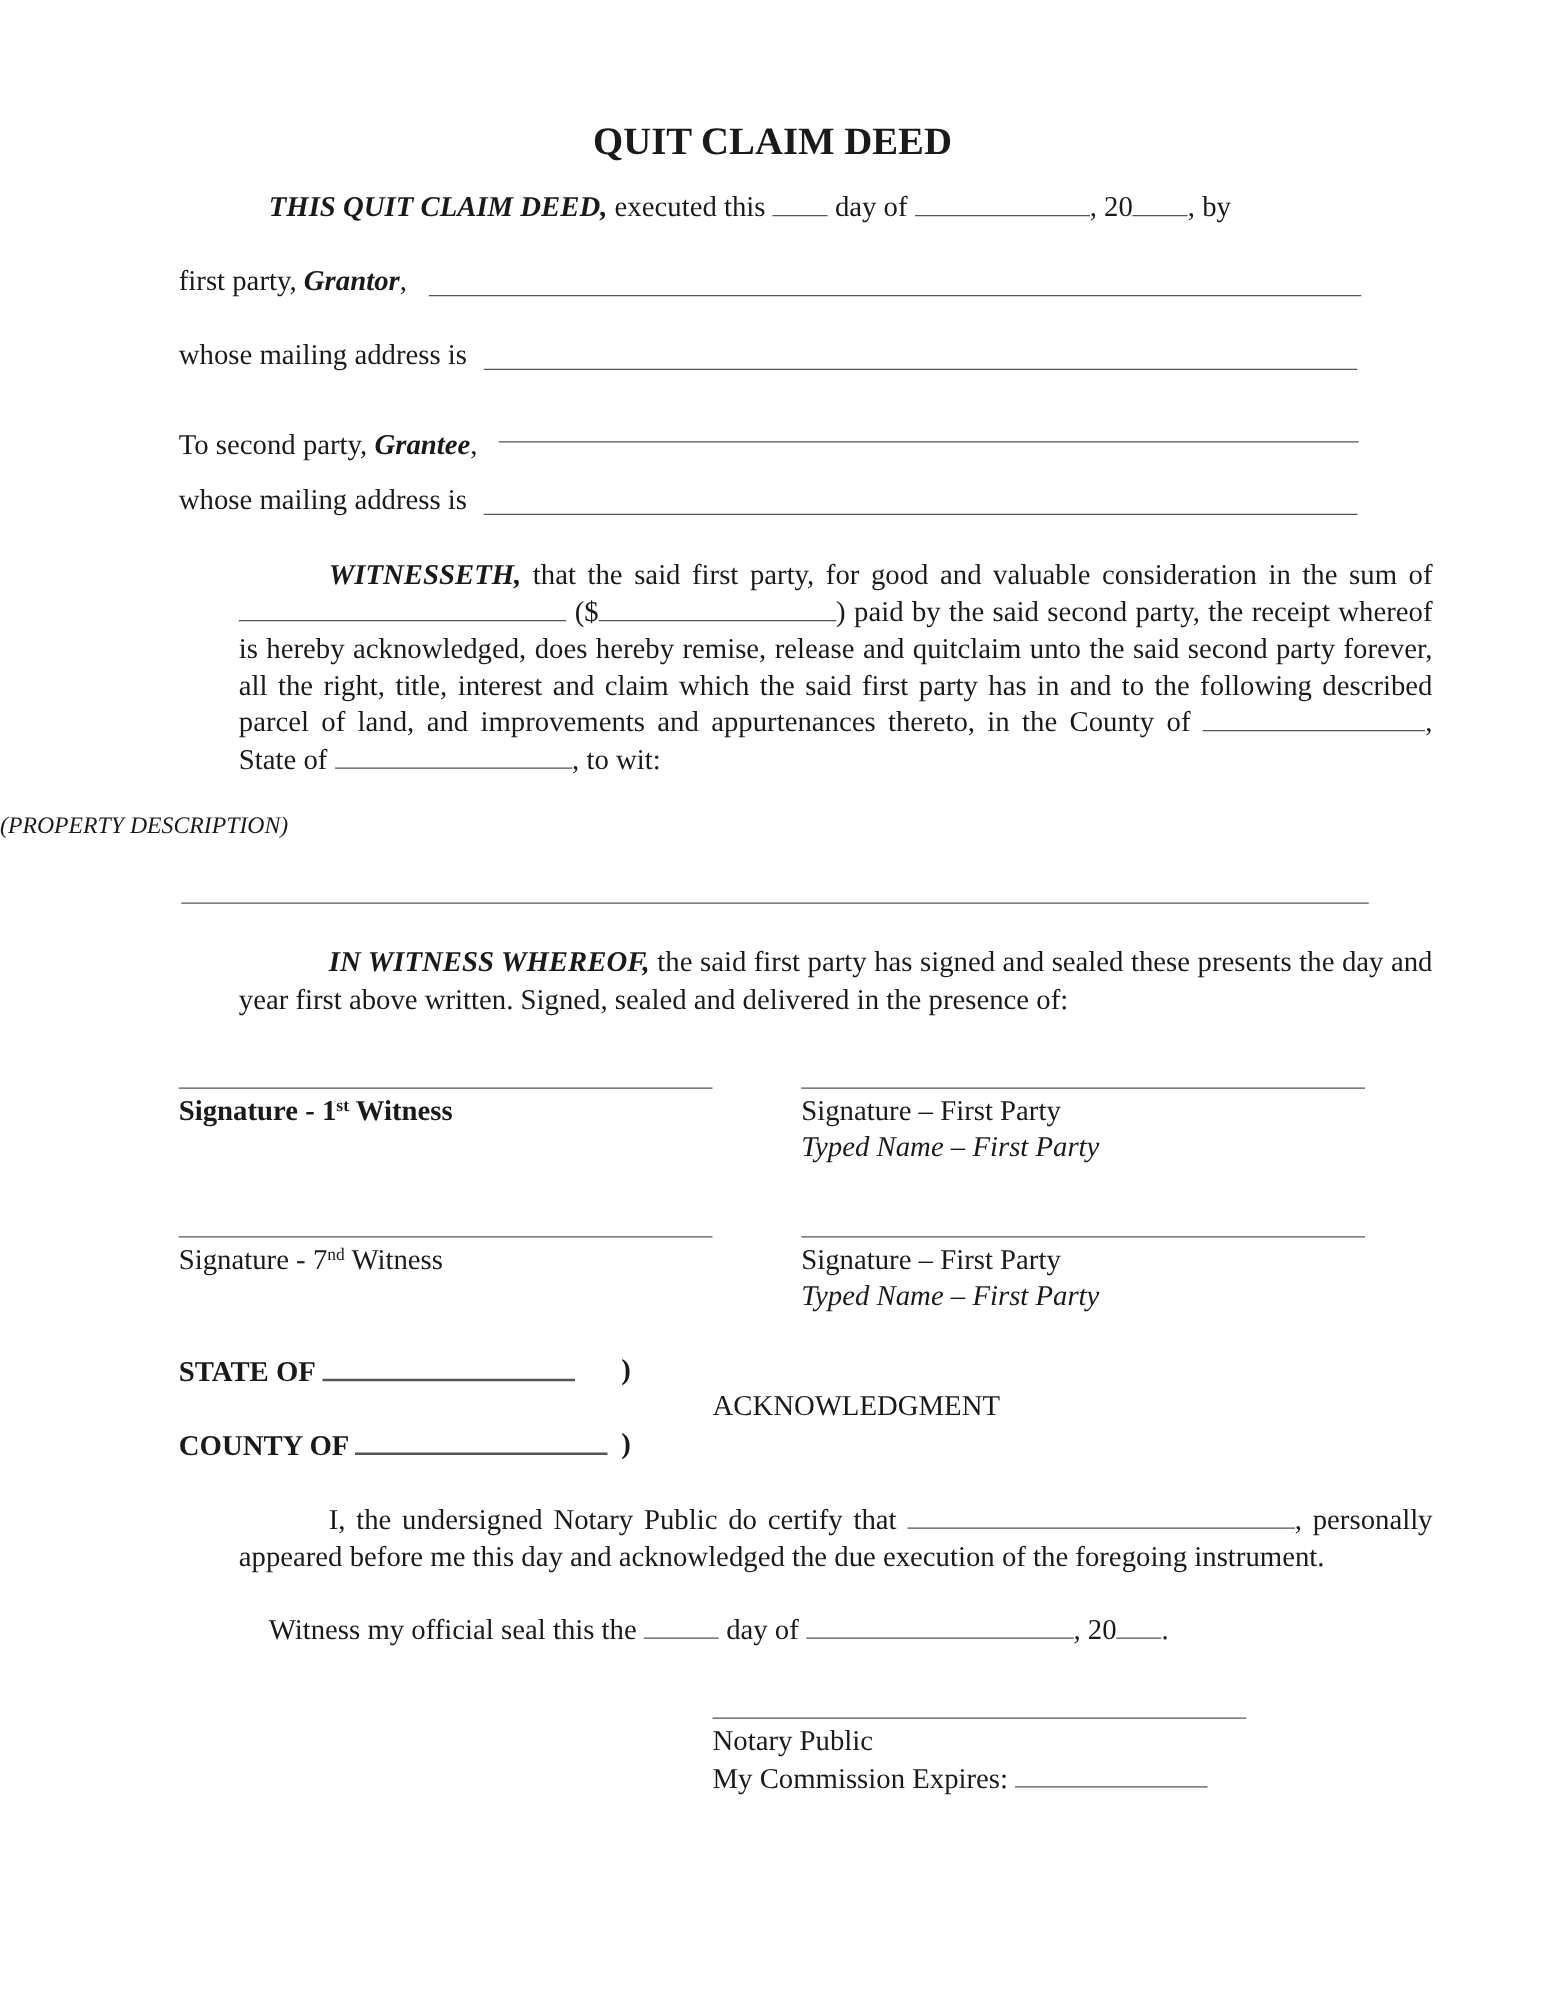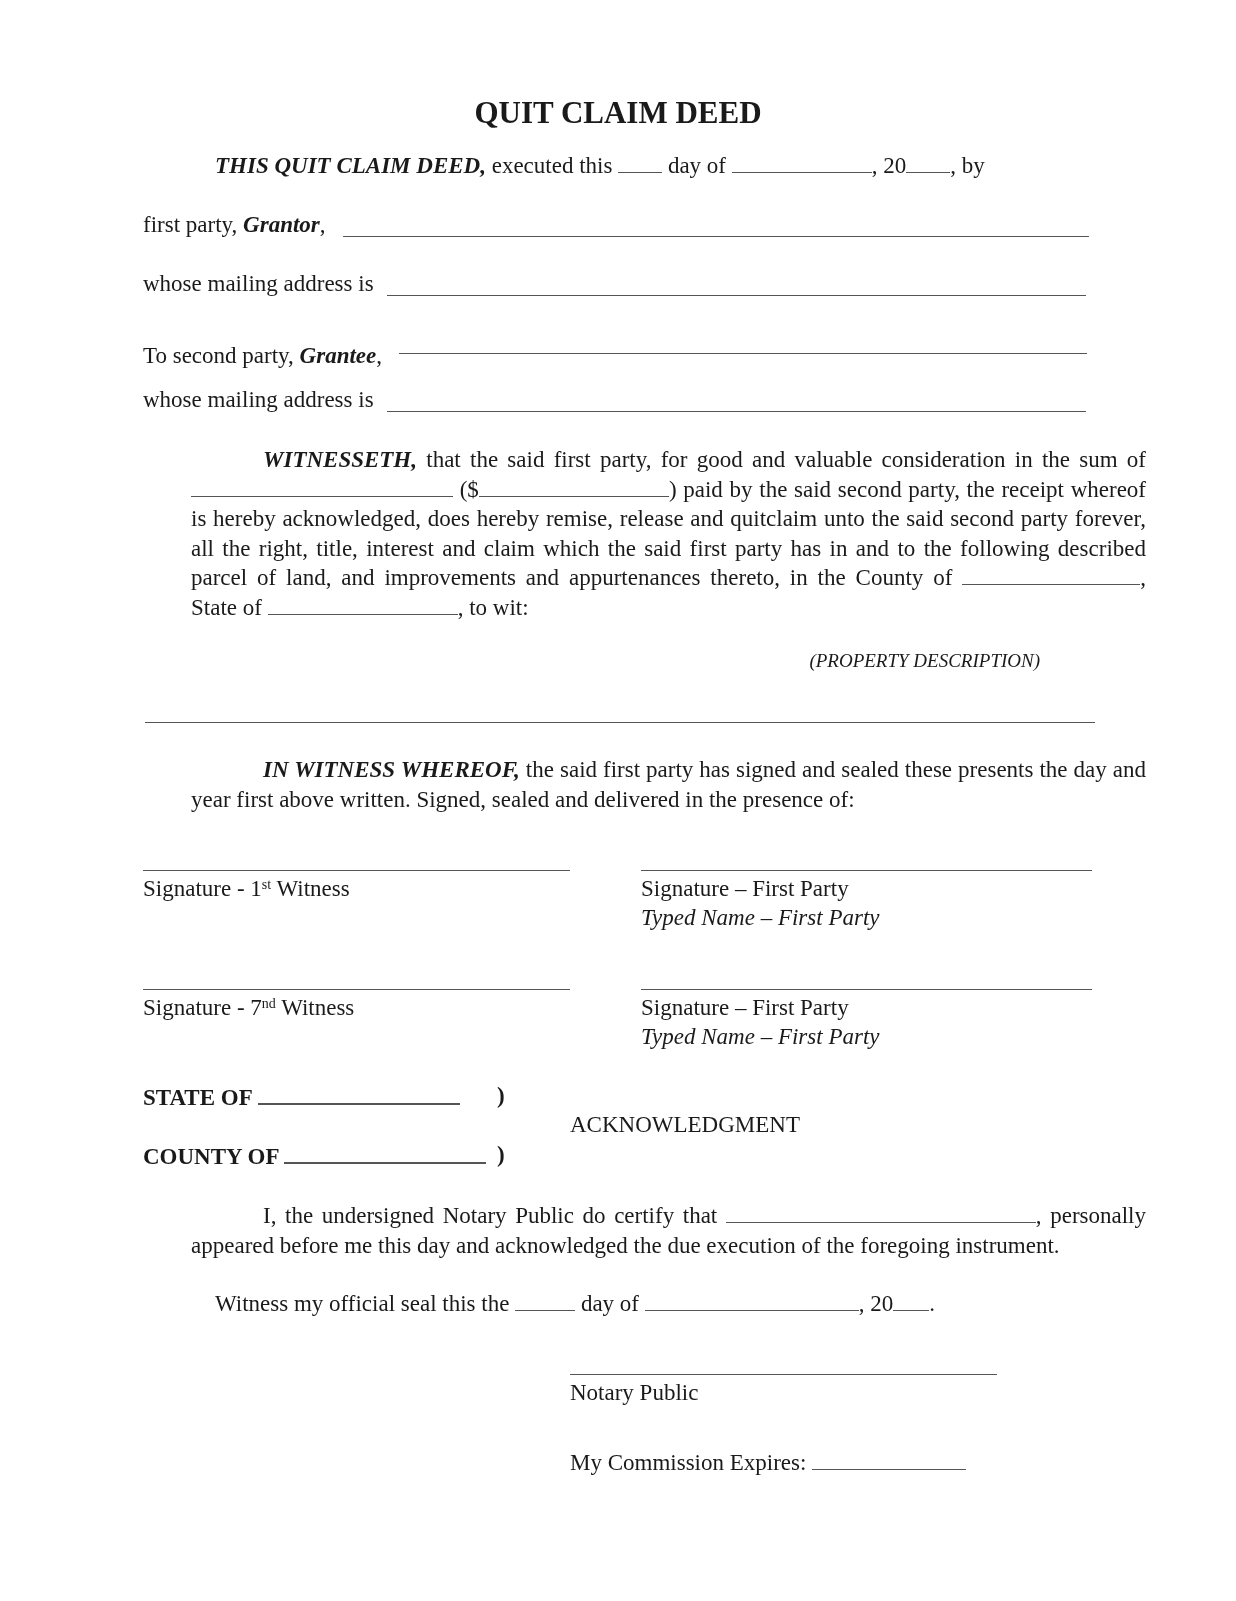--- a/index.html
+++ b/index.html
@@ -8,21 +8,21 @@
     .abs { position: absolute; white-space: nowrap; }
     .title { left: 0; width: 1236px; text-align: center; top: 95px; font-size: 31px; font-weight: bold; }
     b { font-weight: bold; font-style: italic; }
     .blank { display: inline-block; border-bottom: 1.5px solid #555; height: 20px; vertical-align: baseline; }
     .line { position: absolute; border-bottom: 1.5px solid #555; height: 0; }
     .justify { position: absolute; left: 143px; width: 955px; text-align: justify; line-height: 29.6px; white-space: normal; margin-left: 48px; }
     .indent { display: inline-block; width: 72px; }
     .italic { font-style: italic; }
     sup { font-size: 14px; vertical-align: 7px; line-height: 0; }
     a.link { color: #1a0dff; text-decoration: underline; }
-    .center-small { left: 0; width: 1040px; text-align: right; font-style: italic; font-size: 19px; }
+    .center-small { left: 0; width: 1040px; text-align: left; font-style: italic; font-size: 19px; }
   </style>
 </head>
 <body>
 
 <div class="page">
 
   <div class="abs title">QUIT CLAIM DEED</div>
 
   <div class="abs" style="left:215px; top:152px;">
     <b>THIS QUIT CLAIM DEED,</b><span> executed this </span><span class="blank" style="width:44px;"></span><span> day of </span><span class="blank" style="width:140px;"></span><span>, 20</span><span class="blank" style="width:44px;"></span><span>, by</span>
@@ -53,21 +53,21 @@
   </div>
 
   <div class="abs center-small" style="top:650px;">(PROPERTY DESCRIPTION)</div>
   <div class="line" style="left:145px; top:722px; width:950px;"></div>
 
   <div class="justify" style="top:755px;">
     <span class="indent"></span><b>IN WITNESS WHEREOF,</b><span> the said first party has signed and sealed these presents the day and year first above written.  Signed, sealed and delivered in the presence of:</span>
   </div>
 
   <div class="line" style="left:143px; top:870px; width:427px;"></div>
-  <div class="abs" style="left:143px; top:876px;">
+  <div class="abs" style="left:143px; top:876px;font-weight:bold;">
     <span>Signature - 1</span><sup>st</sup><span> Witness</span>
   </div>
   <div class="line" style="left:641px; top:870px; width:451px;"></div>
   <div class="abs" style="left:641px; top:876px;">Signature – First Party</div>
   <div class="abs italic" style="left:641px; top:905px;">Typed Name – First Party</div>
 
   <div class="line" style="left:143px; top:989px; width:427px;"></div>
   <div class="abs" style="left:143px; top:995px;">
     <span>Signature - 7</span><sup>nd</sup><span> Witness</span>
   </div>
@@ -90,18 +90,18 @@
   <div class="justify" style="top:1201px;">
     <span class="indent"></span><span>I, the undersigned Notary Public do certify that </span><span class="blank" style="width:310px;"></span><span>, personally appeared before me this day and acknowledged the due execution of the foregoing instrument.</span>
   </div>
 
   <div class="abs" style="left:215px; top:1290px;">
     <span>Witness my official seal this the </span><span class="blank" style="width:60px;"></span><span> day of </span><span class="blank" style="width:214px;"></span><span>, 20</span><span class="blank" style="width:36px;"></span><span>.</span>
   </div>
 
   <div class="line" style="left:570px; top:1374px; width:427px;"></div>
   <div class="abs" style="left:570px; top:1380px;">Notary Public</div>
-  <div class="abs" style="left:570px; top:1409px;margin-top:40px;">
+  <div class="abs" style="left:570px; top:1409px;">
     <span>My Commission Expires: </span><span class="blank" style="width:154px;"></span>
   </div>
 
 
 </div>
 
 </body></html>

